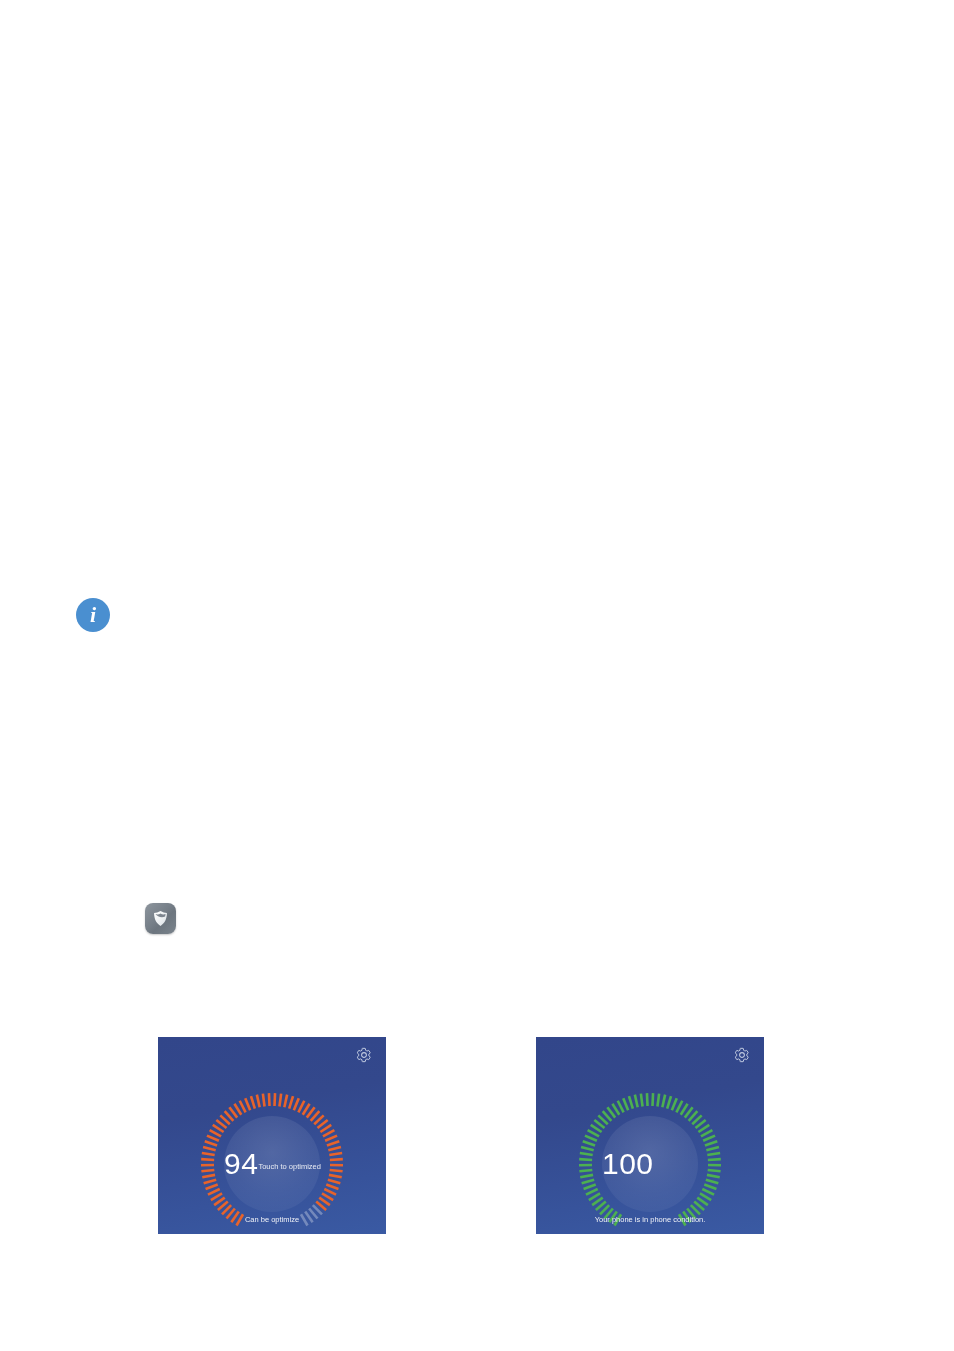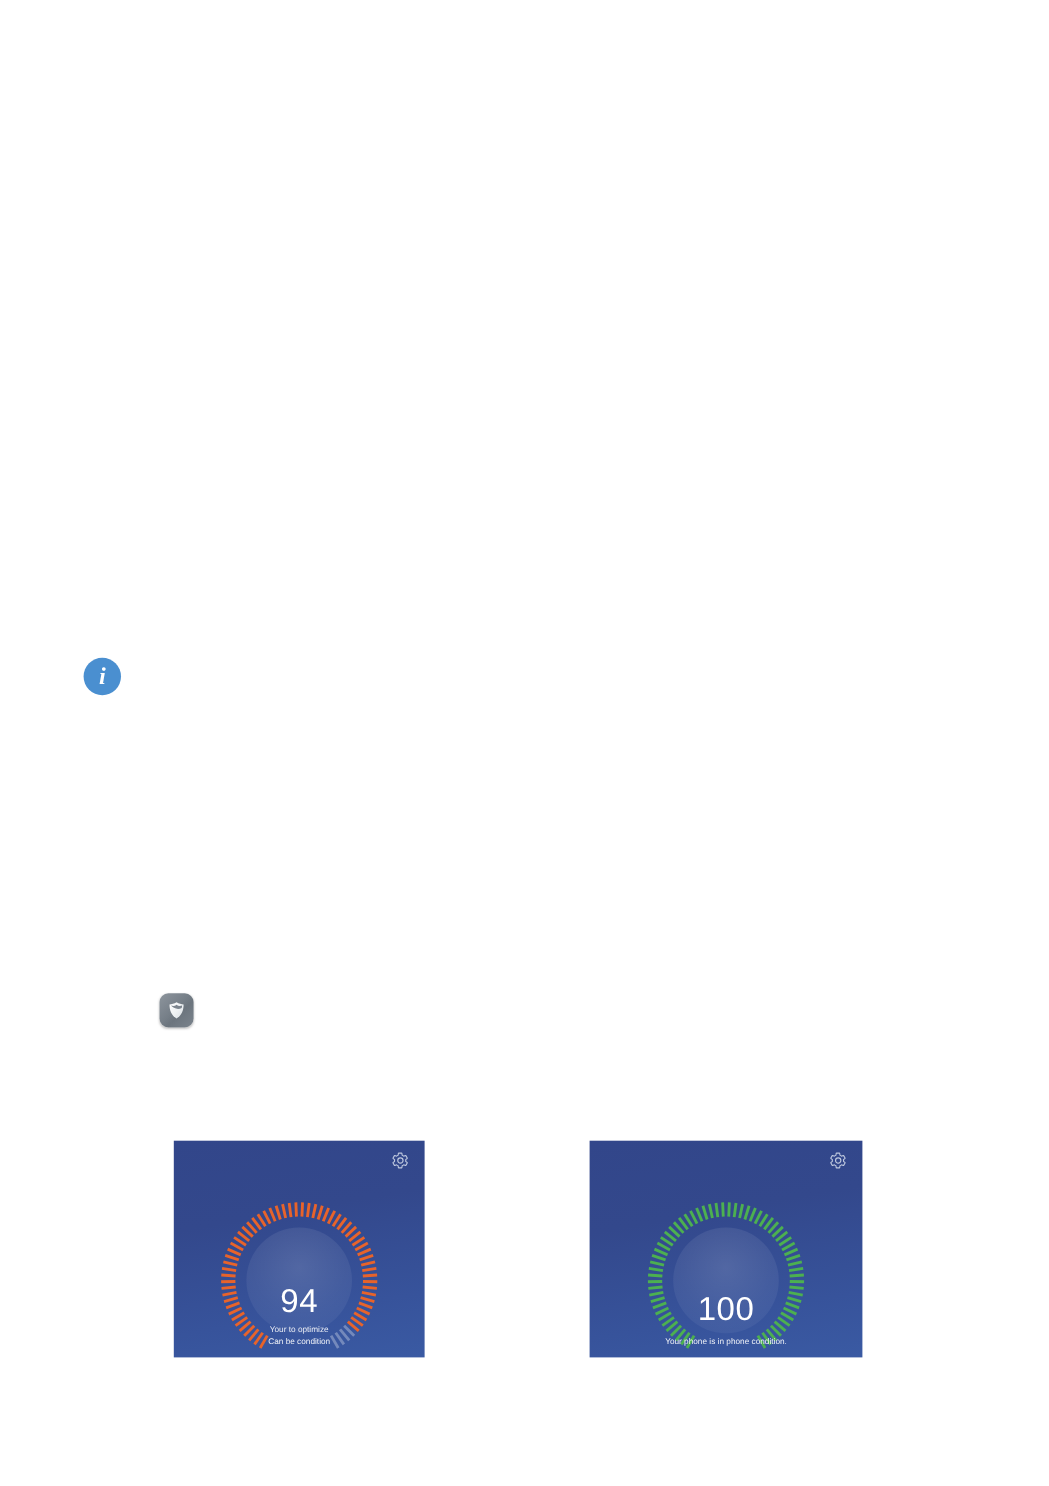--- a/index.html
+++ b/index.html
@@ -74,21 +74,21 @@
   }
   .phone-panel {
     position: absolute;
     top: 0;
     width: 228px;
     height: 197px;
     background: linear-gradient(170deg, #32468a 0%, #33488c 35%, #37539b 75%, #3a5aa3 100%);
     overflow: hidden;
   }
   #panel-before { left: 158px; }
-  #panel-after  { left: 536px; padding-left: 20px; }
+  #panel-after  { left: 536px; }
 
   .gear-btn {
     position: absolute;
     right: 14px;
     top: 10px;
     width: 16px;
     height: 16px;
     opacity: 0.82;
   }
 
@@ -106,23 +106,23 @@
   .dial-center {
     position: absolute;
     left: 50%;
     top: 50%;
     transform: translate(-50%,-50%);
     width: 96px;
     height: 96px;
     border-radius: 50%;
     background: radial-gradient(circle at 50% 38%, rgba(255,255,255,0.14) 0%, rgba(255,255,255,0.07) 55%, rgba(255,255,255,0.03) 100%);
     display: flex;
-    flex-direction: column;
+    flex-direction: row;
     align-items: center;
-    justify-content: flex-end;
+    justify-content: space-between;
     box-sizing: border-box;
   }
   .score-value {
     color: #ffffff;
     font-size: 30px;
     font-weight: 300;
     line-height: 1;
     letter-spacing: 0.5px;
   }
   .score-hint {
@@ -238,25 +238,25 @@
           <line x1="124.98" y1="104.43" x2="136.18" y2="111.03" stroke-width="2.6" stroke-linecap="butt" stroke="#e8632a"></line>
           <line x1="122.27" y1="108.61" x2="132.87" y2="116.14" stroke-width="2.6" stroke-linecap="butt" stroke="#e8632a"></line>
           <line x1="119.22" y1="112.54" x2="129.13" y2="120.95" stroke-width="2.6" stroke-linecap="butt" stroke="#e8632a"></line>
           <line x1="115.84" y1="116.19" x2="124.99" y2="125.42" stroke-width="2.6" stroke-linecap="butt" stroke="#ffffff" stroke-opacity="0.30"></line>
           <line x1="112.15" y1="119.54" x2="120.48" y2="129.52" stroke-width="2.6" stroke-linecap="butt" stroke="#ffffff" stroke-opacity="0.30"></line>
           <line x1="108.20" y1="122.56" x2="115.64" y2="133.22" stroke-width="2.6" stroke-linecap="butt" stroke="#ffffff" stroke-opacity="0.30"></line>
           <line x1="104.00" y1="125.23" x2="110.50" y2="136.49" stroke-width="2.6" stroke-linecap="butt" stroke="#ffffff" stroke-opacity="0.30"></line>
         </svg>
       <div class="dial-center">
         <div class="score-value">94</div>
-        <div class="score-hint">Your to optimize</div>
+        <div class="score-hint">Touch to optimized</div>
       </div>
     </div>
 
-    <div class="panel-status">Can be condition</div>
+    <div class="panel-status">Can be optimize</div>
   </div>
 
   <div class="phone-panel" id="panel-after">
     <div class="gear-btn">
       <svg width="16" height="16" viewBox="0 0 24 24" aria-hidden="true">
         <path d="M12 8.4a3.6 3.6 0 1 0 0 7.2 3.6 3.6 0 0 0 0-7.2z" fill="none" stroke="#dfe6f2" stroke-width="1.6"></path>
         <path d="M19.2 13.2c.05-.4.08-.8.08-1.2s-.03-.8-.08-1.2l2.0-1.5a.5.5 0 0 0 .12-.62l-1.9-3.3a.5.5 0 0 0-.6-.22l-2.35.94a7.2 7.2 0 0 0-2.06-1.2l-.36-2.5a.5.5 0 0 0-.5-.4h-3.8a.5.5 0 0 0-.5.4l-.36 2.5c-.74.3-1.43.7-2.06 1.2l-2.35-.94a.5.5 0 0 0-.6.22l-1.9 3.3a.5.5 0 0 0 .12.62l2.0 1.5c-.05.4-.08.8-.08 1.2s.03.8.08 1.2l-2.0 1.5a.5.5 0 0 0-.12.62l1.9 3.3a.5.5 0 0 0 .6.22l2.35-.94c.63.5 1.32.9 2.06 1.2l.36 2.5a.5.5 0 0 0 .5.4h3.8a.5.5 0 0 0 .5-.4l.36-2.5c.74-.3 1.43-.7 2.06-1.2l2.35.94a.5.5 0 0 0 .6-.22l1.9-3.3a.5.5 0 0 0-.12-.62z" fill="none" stroke="#dfe6f2" stroke-width="1.5" stroke-linejoin="round"></path>
       </svg>
     </div>
 

